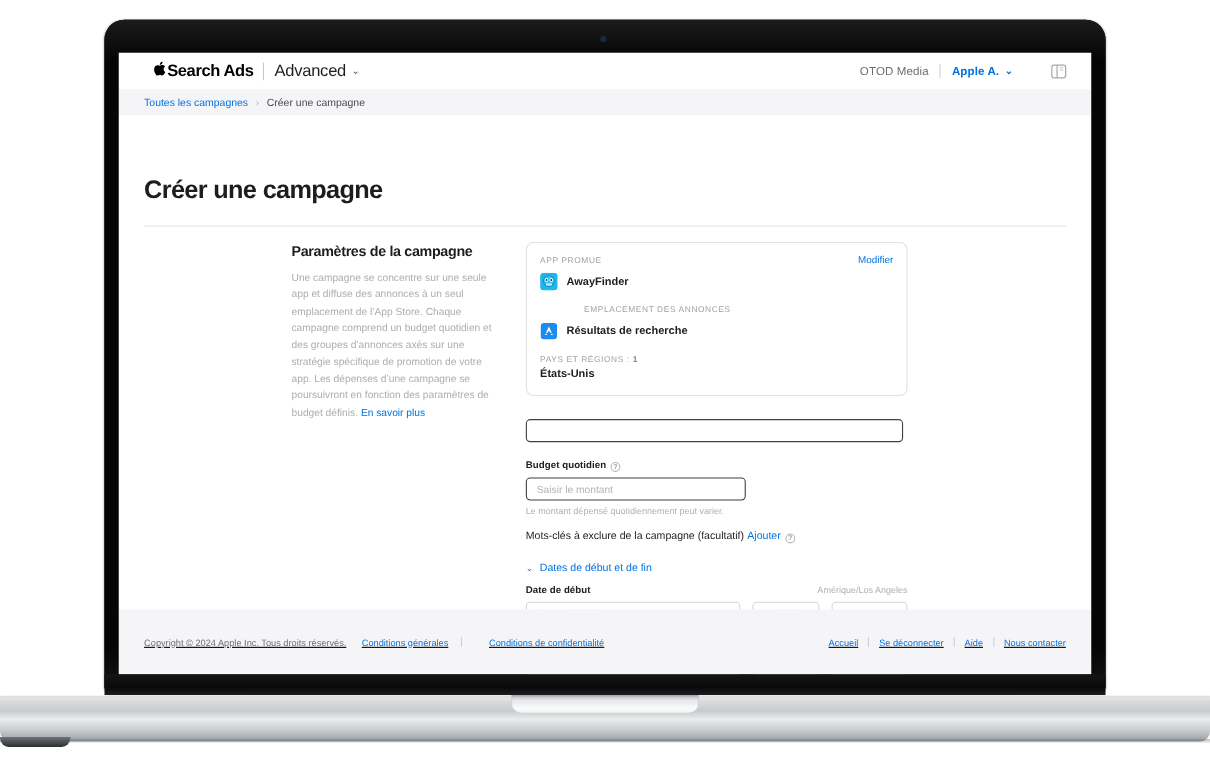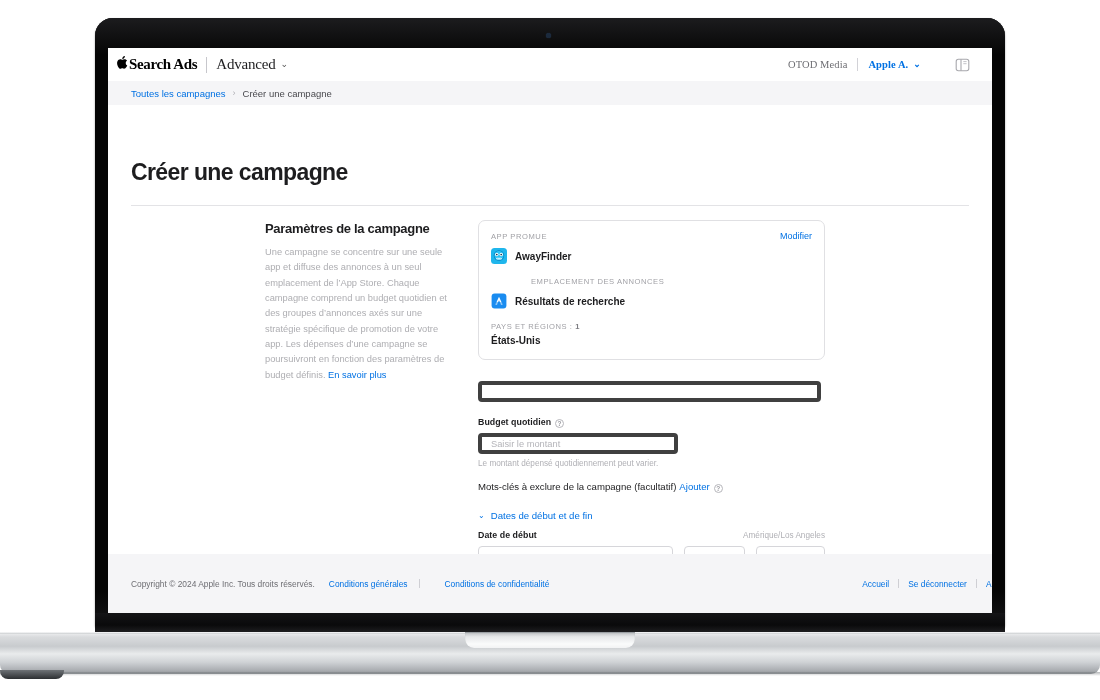--- a/index.html
+++ b/index.html
@@ -89,22 +89,21 @@
   }
 
   
   .page { position:absolute; inset:0; background:#ffffff; }
 
   
   .topbar {
     position: absolute; left:0; top:0; width:884px; height:33px;
     background:#ffffff;
     display:flex; align-items:center;
-    padding: 0 22px 0 9px;
-    font-family: Liberation Serif, serif;
+    padding: 0 22px 0 32px;
   }
   .brand { display:flex; align-items:center; gap:0px; }
   .apple-glyph {
     font-size: 15px; line-height:1; color:#000;
     margin-right:1px; position:relative; top:-1px;
   }
   .brand-name {
     font-size: 15px; font-weight: 700; color:#000; letter-spacing:-0.35px;
   }
   .brand-sep {
@@ -190,21 +189,21 @@
   
   .field { margin-top:15px; }
   .flabel { font-size:8.8px; font-weight:600; color:#1d1d1f; letter-spacing:.05px; }
   .help-dot {
     display:inline-block; width:9px; height:9px; border-radius:50%;
     border:1px solid #b6b6bb; color:#9a9aa0; font-size:6.5px; line-height:7.5px;
     text-align:center; margin-left:4px; position:relative; top:1px; font-weight:700;
   }
   .inp {
     margin-top:6px; width:343px; height:21px;
-    border:4px solid #404040; border-radius:4px; background:#fff;
+    border:1px solid #404040; border-radius:4px; background:#fff;
     font-size:9.3px; color:#1d1d1f; padding:0 9px;
     font-family:"Liberation Sans", sans-serif;
   }
   .inp::placeholder { color:#b4b4b9; }
   .inp-sm { width:200px; }
   .hint { margin-top:5px; font-size:8.2px; color:#b0b0b5; }
 
   .excl-row { margin-top:13px; font-size:9.6px; color:#1d1d1f; }
   .excl-row .add { color:#0071e3; margin-left:3px; }
 
@@ -233,23 +232,23 @@
     width:70px; height:21px; border:1px solid #d6d6da; border-radius:4px;
     background:#fff; display:flex; align-items:center; padding:0 8px;
   }
   .ampmbox .atxt { font-size:9.3px; font-weight:600; color:#1d1d1f; }
   .ampmbox .ac { margin-left:auto; font-size:8px; color:#7a7a80; }
   .row-dis .datebox, .row-dis .timebox, .row-dis .ampmbox { background:#fafafa; border-color:#e2e2e5; }
   .row-dis .ttxt, .row-dis .atxt { color:#b4b4b9; font-weight:400; }
 
   
   .footer {
-    position:absolute; left:0; top:506px; width:993px; height:59px;
+    position:absolute; left:0; top:506px; width:884px; height:59px;
     background:#f5f5f7;
-    display:flex; align-items:center; padding:0 23px;
+    display:flex; align-items:center; padding:0 23px;text-decoration:underline;
   }
   .fl { font-size:8.4px; color:#6e6e73; }
   .flink { font-size:8.4px; color:#0071e3; }
   .fdiv { width:1px; height:9px; background:#cfcfd4; margin:0 9px; }
   .fleft { display:flex; align-items:center; }
   .fleft .flink { margin-left:14px; }
   .fleft .fdiv { margin:0 11px; }
   .fright { margin-left:auto; display:flex; align-items:center; }
 </style>
 </head>

